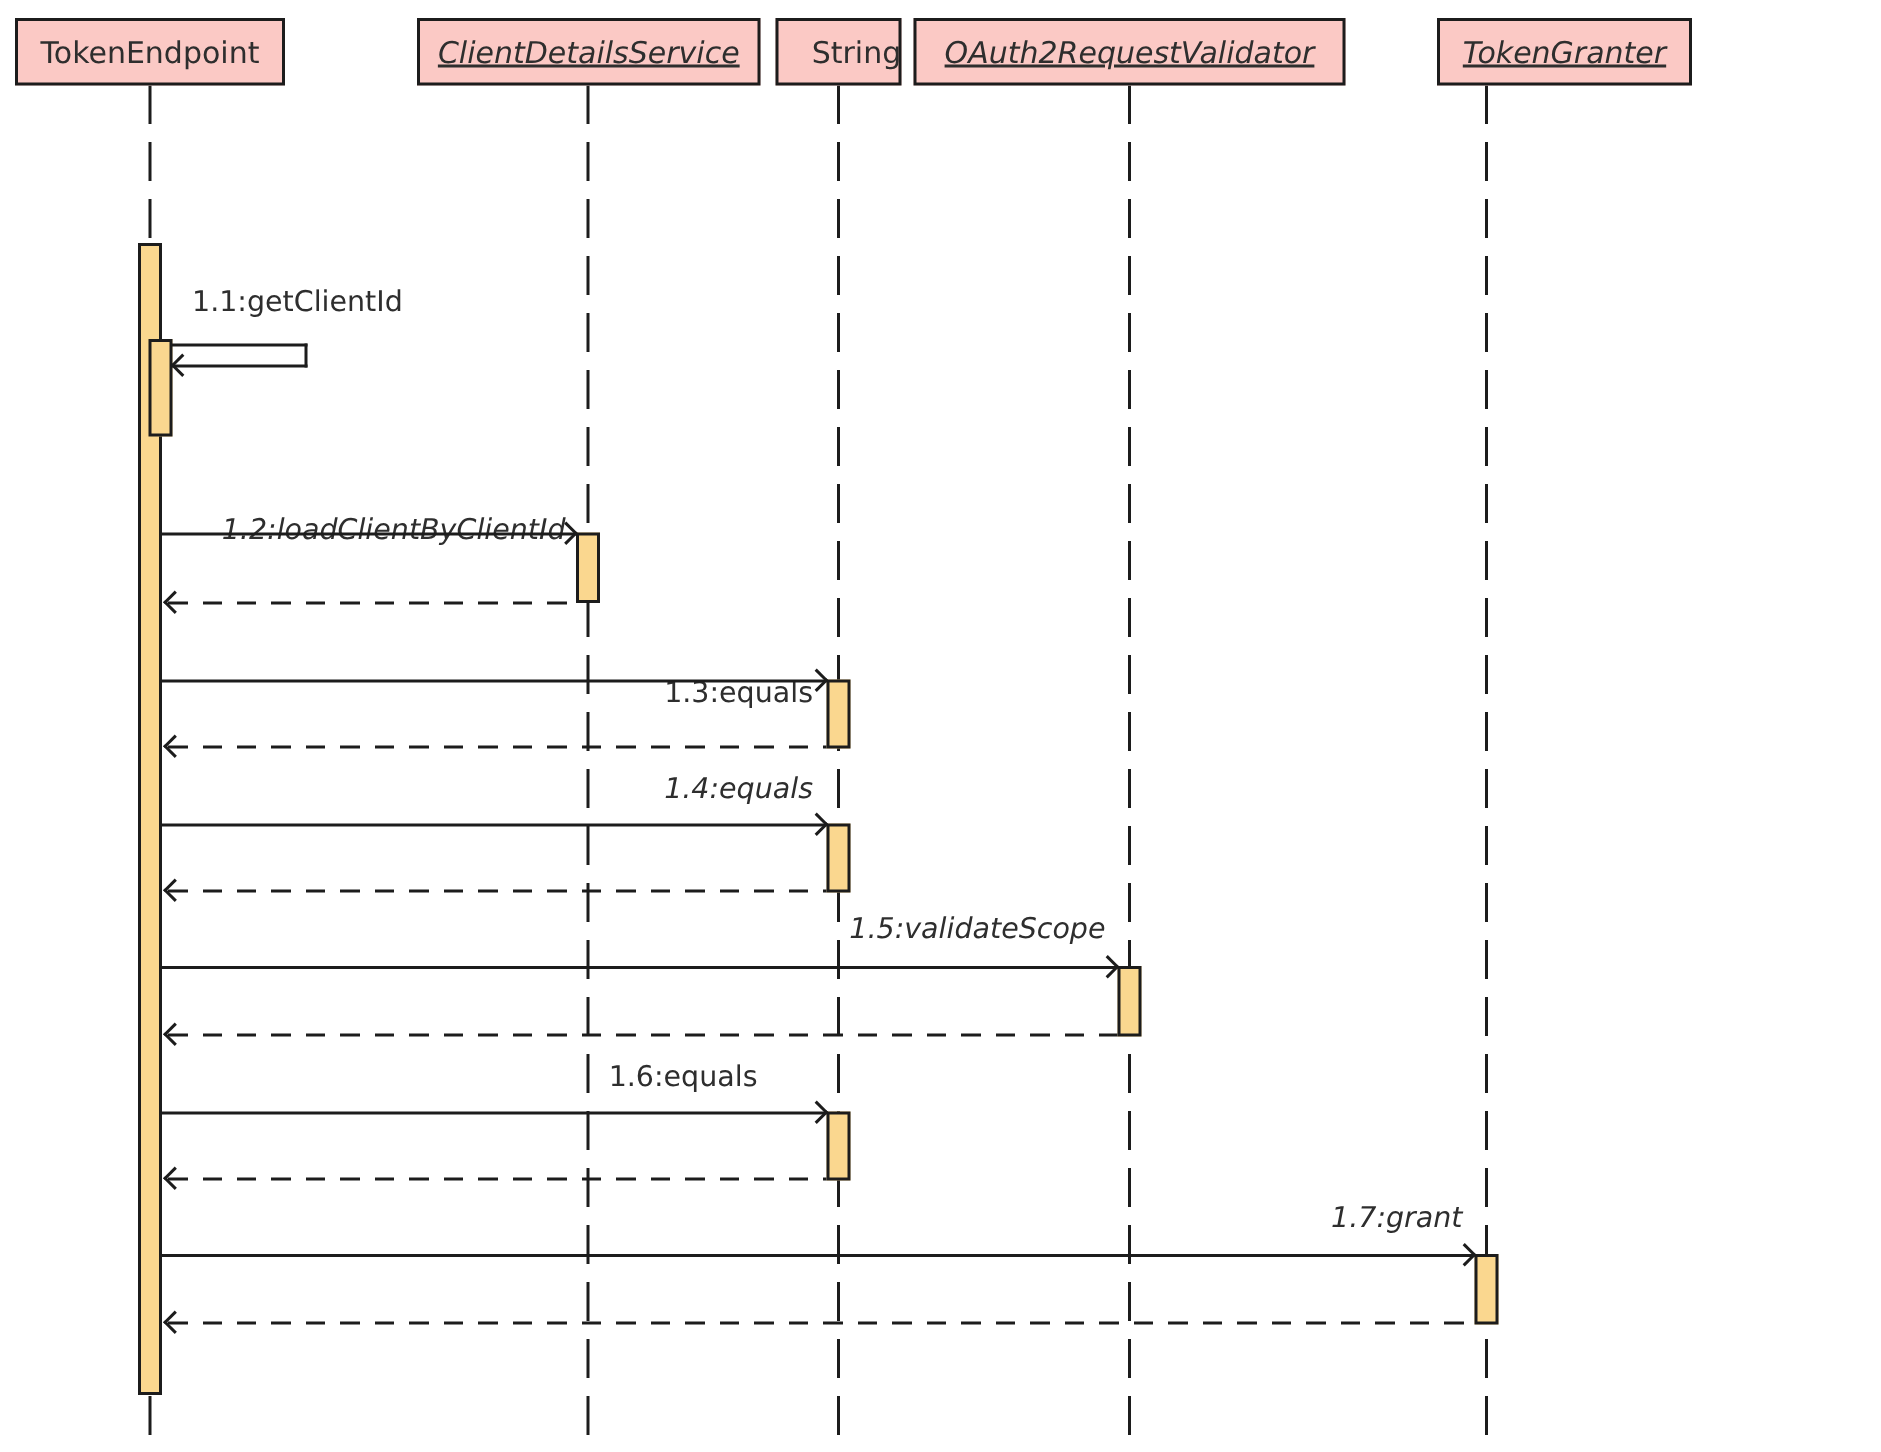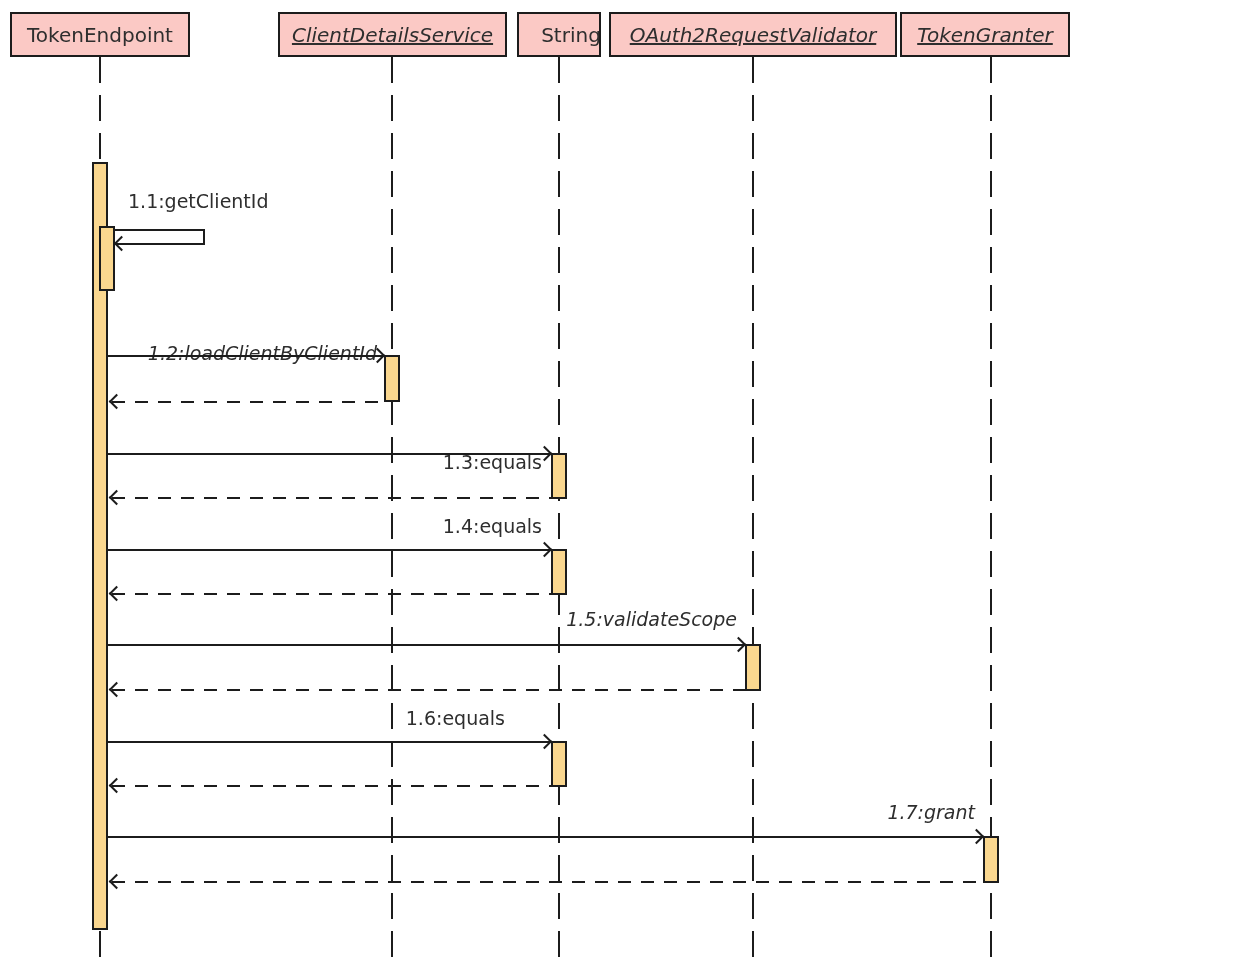--- a/index.html
+++ b/index.html
@@ -91,21 +91,21 @@
   <div class="lifeline" style="left:99px;"></div>
   <div class="lifeline" style="left:391px;"></div>
   <div class="lifeline" style="left:558px;"></div>
   <div class="lifeline" style="left:752px;"></div>
   <div class="lifeline" style="left:990px;"></div>
 
   <div class="phead" style="left:10px;  width:180px;">TokenEndpoint</div>
   <div class="phead it" style="left:278px; width:229px;">ClientDetailsService</div>
   <div class="phead" style="left:517px; width:84px;padding-left:24px;">String</div>
   <div class="phead it" style="left:609px; width:288px;">OAuth2RequestValidator</div>
-  <div class="phead it" style="left:900px; width:170px;">TokenGranter</div>
+  <div class="phead it" style="left:958px; width:170px;">TokenGranter</div>
 
   <div class="act" style="left:92px;  top:162px; height:768px;"></div>
   <div class="act" style="left:99px;  top:226px; height:65px;"></div>
   <div class="act" style="left:384px; top:355px; height:47px;"></div>
   <div class="act" style="left:551px; top:453px; height:46px;"></div>
   <div class="act" style="left:551px; top:549px; height:46px;"></div>
   <div class="act" style="left:745px; top:644px; height:47px;"></div>
   <div class="act" style="left:551px; top:741px; height:46px;"></div>
   <div class="act" style="left:983px; top:836px; height:47px;"></div>
 
@@ -118,21 +118,21 @@
   <div class="chev r" style="left:372px; top:350px;"></div>
   <div class="ret" style="left:112px; top:401px; width:272px;"></div>
   <div class="chev l" style="left:111px; top:396px;"></div>
 
   <div class="mlabel" style="right:712px; top:419px;margin-top:32px;">1.3:equals</div>
   <div class="call" style="left:108px; top:453px; width:443px;"></div>
   <div class="chev r" style="left:539px; top:448px;"></div>
   <div class="ret" style="left:112px; top:497px; width:439px;"></div>
   <div class="chev l" style="left:111px; top:492px;"></div>
 
-  <div class="mlabel" style="right:712px; top:515px;">1.4:equals</div>
+  <div class="mlabel" style="right:712px; top:515px;font-style:italic;">1.4:equals</div>
   <div class="call" style="left:108px; top:549px; width:443px;"></div>
   <div class="chev r" style="left:539px; top:544px;"></div>
   <div class="ret" style="left:112px; top:593px; width:439px;"></div>
   <div class="chev l" style="left:111px; top:588px;"></div>
 
   <div class="mlabel it" style="right:517px; top:608px;">1.5:validateScope</div>
   <div class="call" style="left:108px; top:644px; width:637px;"></div>
   <div class="chev r" style="left:733px; top:639px;"></div>
   <div class="ret" style="left:112px; top:689px; width:633px;"></div>
   <div class="chev l" style="left:111px; top:684px;"></div>

